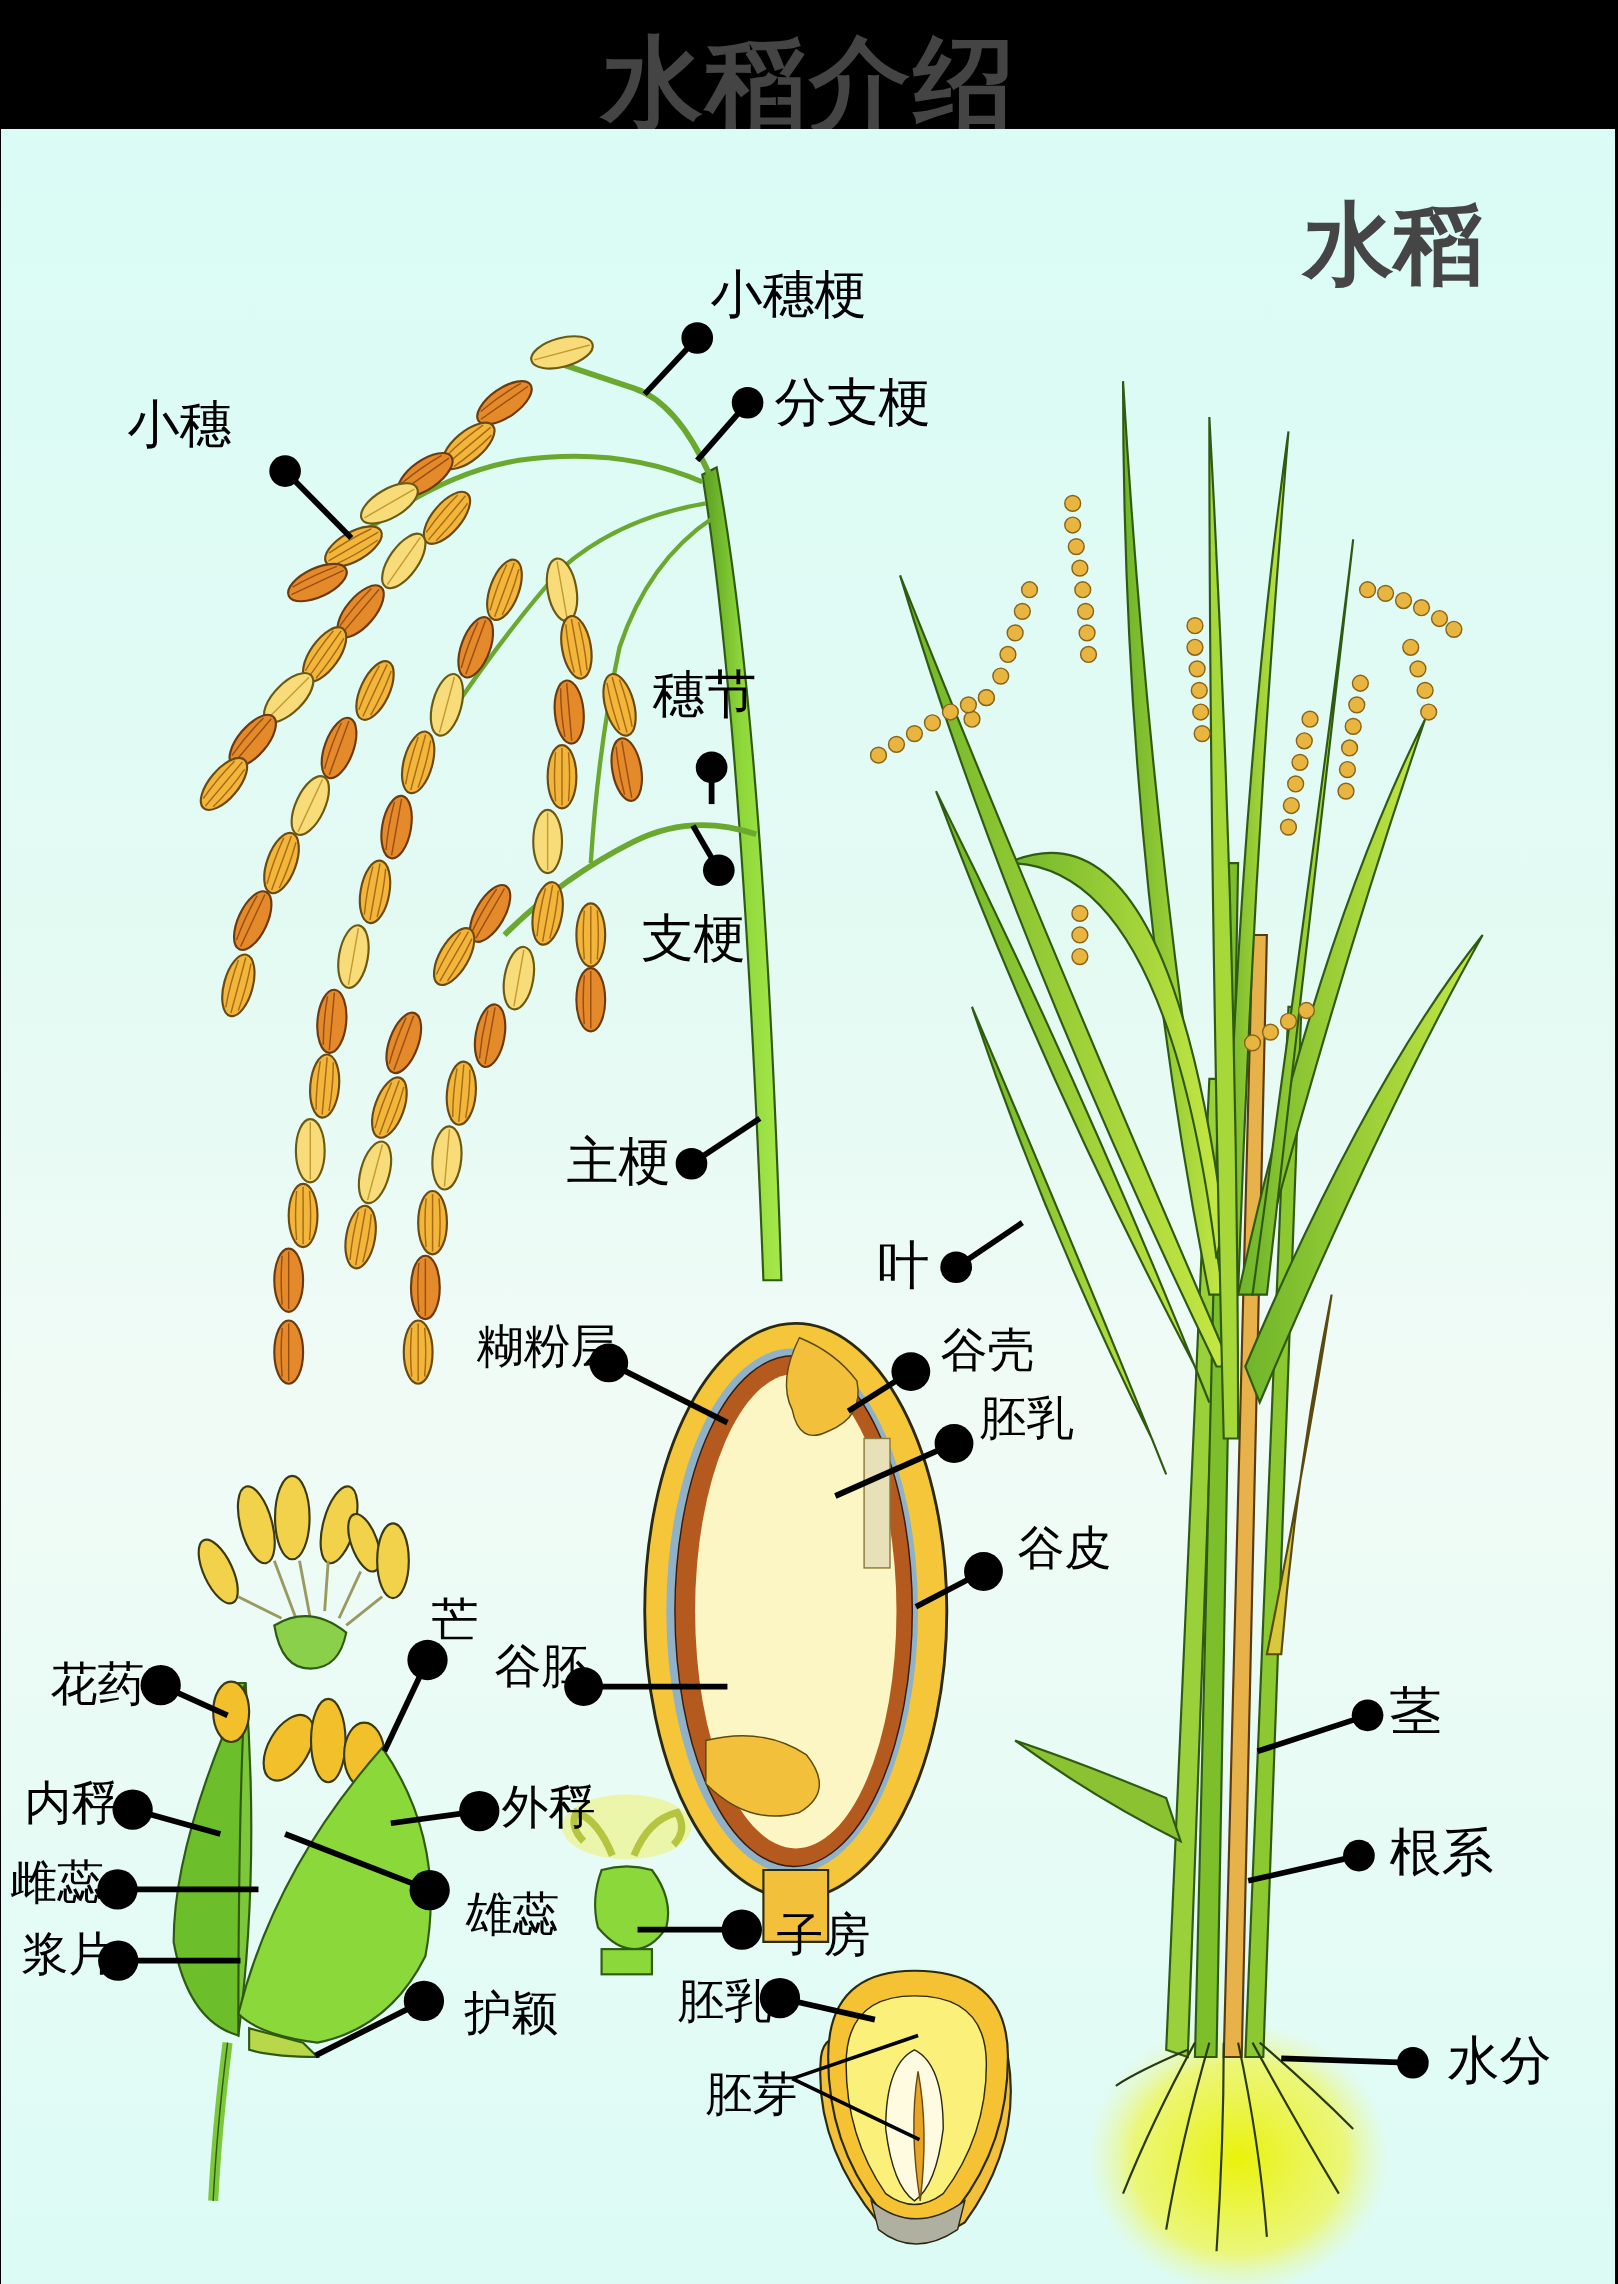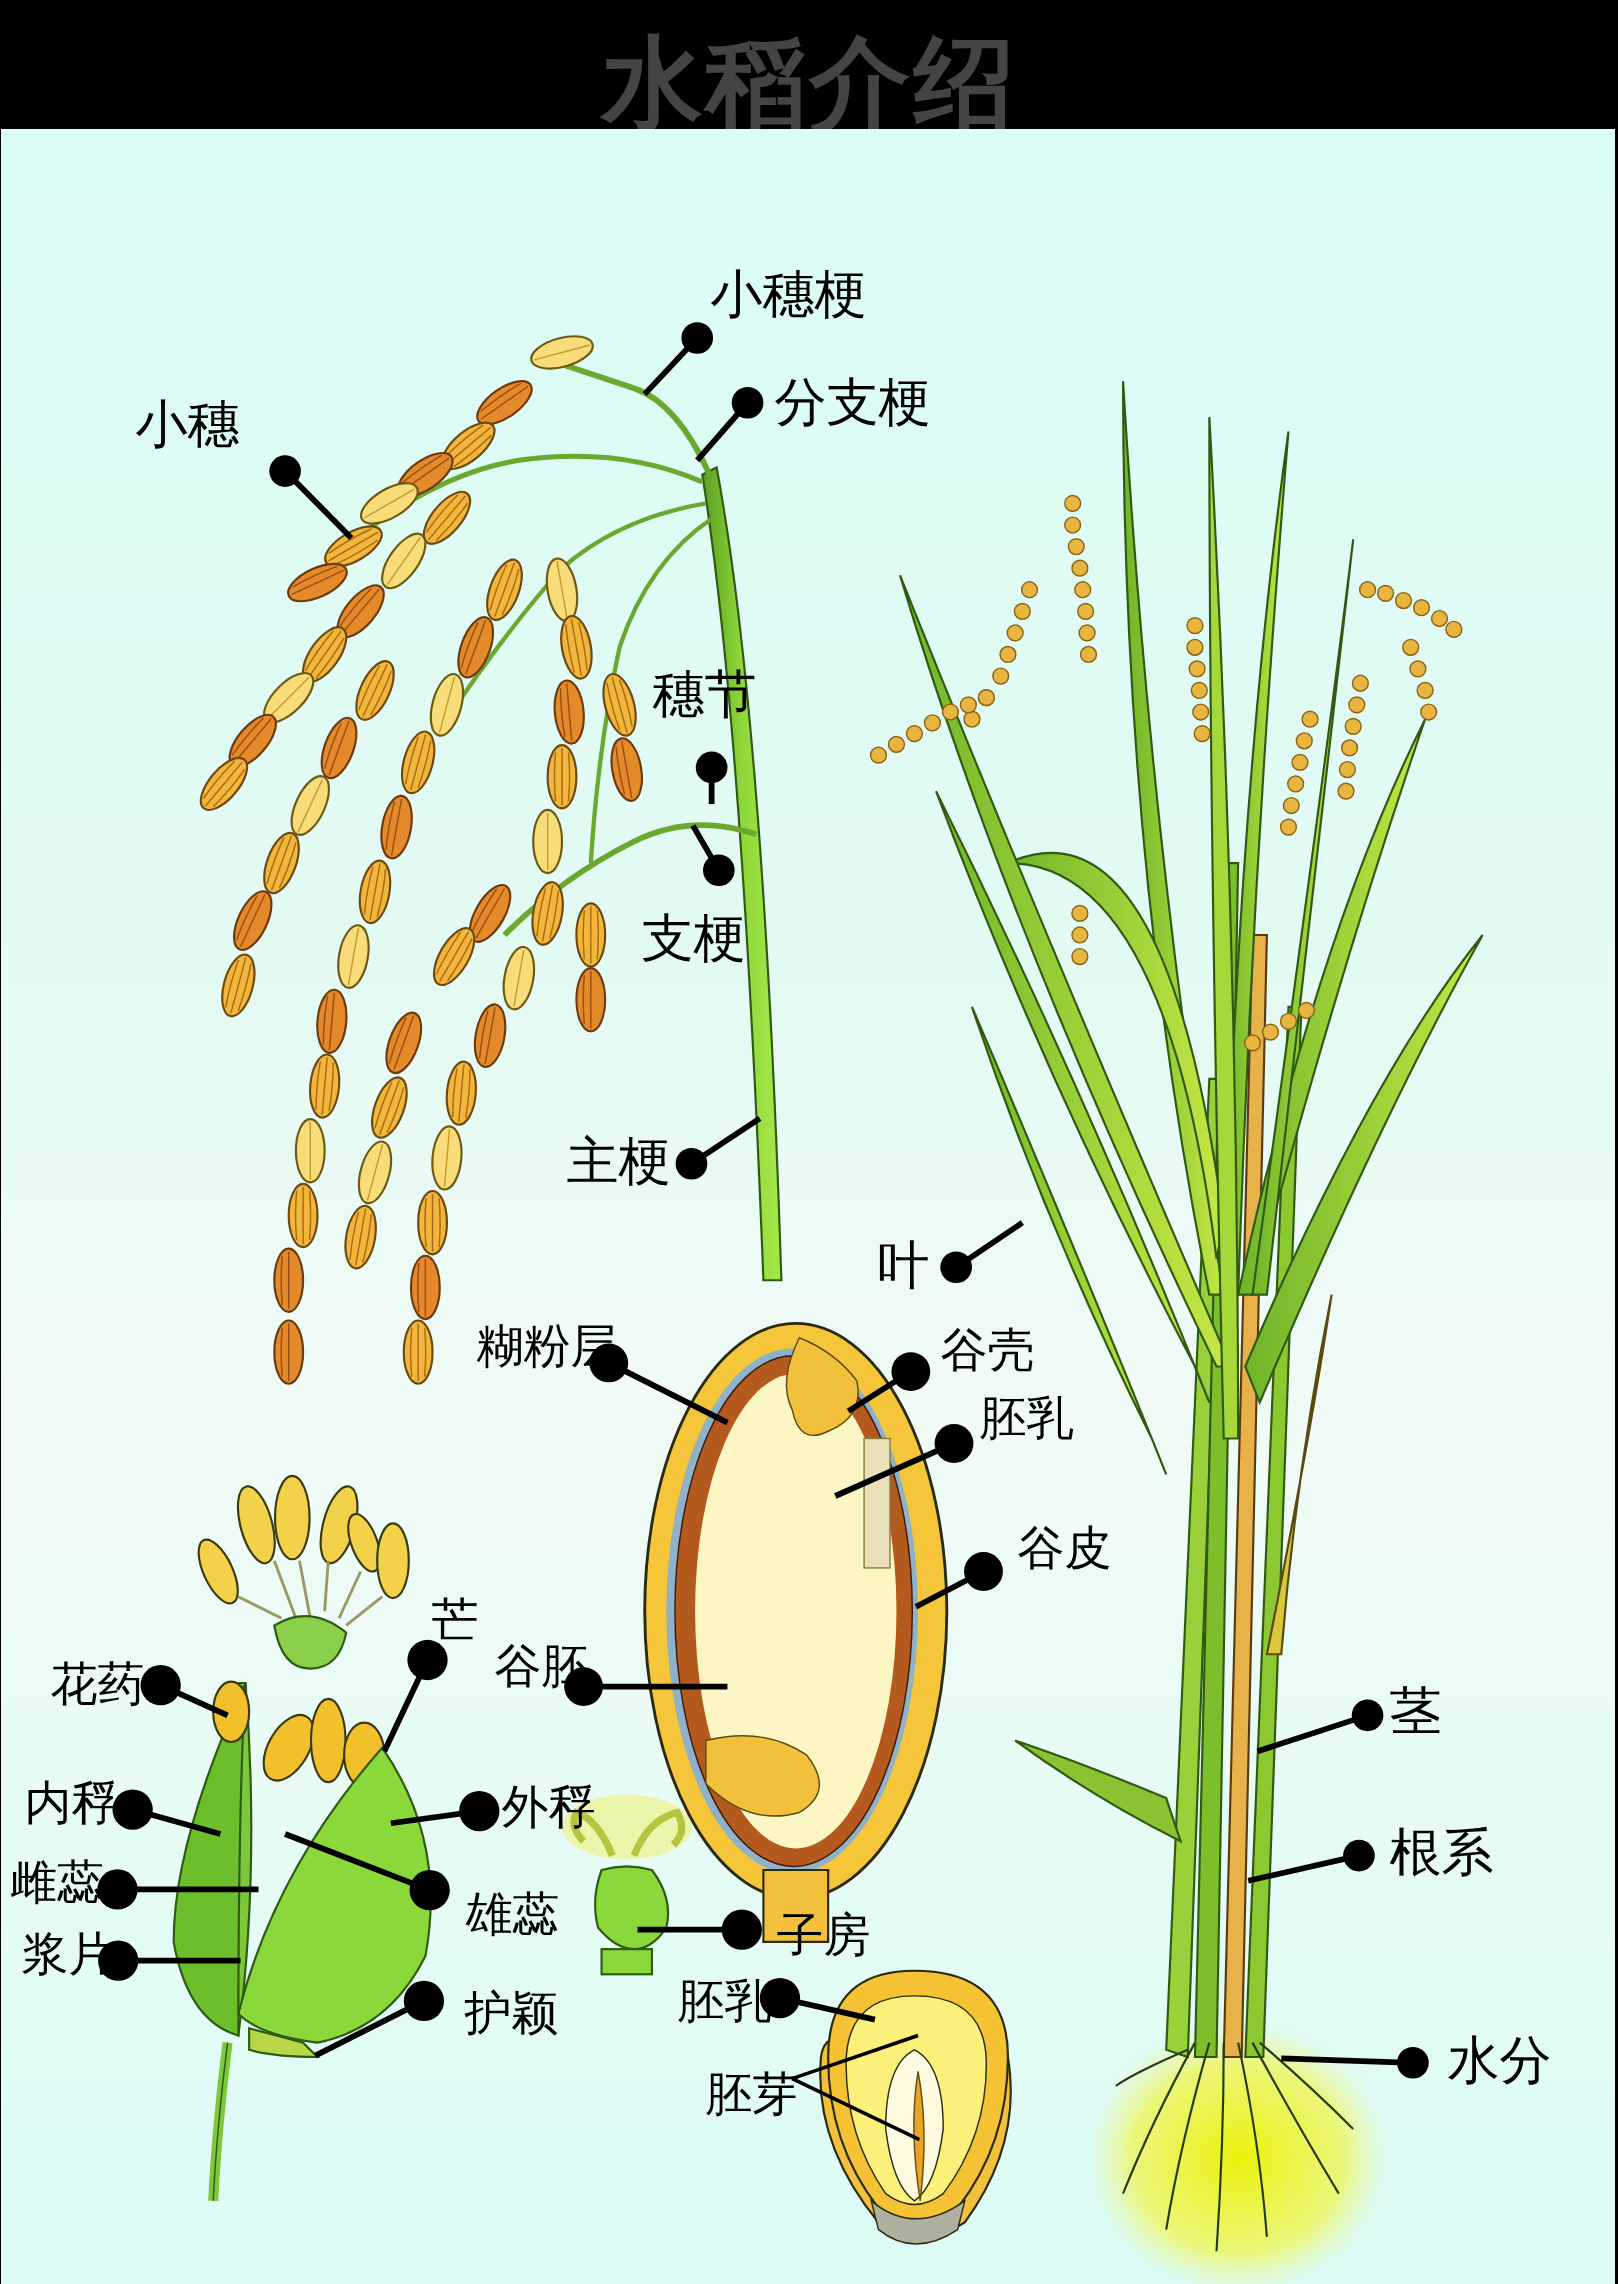--- a/index.html
+++ b/index.html
@@ -467,24 +467,25 @@
         <circle cx="665" cy="2518" r="28"></circle>
       <circle cx="162" cy="2627" r="28"></circle>
         <circle cx="596" cy="2628" r="28"></circle>
       <circle cx="163" cy="2726" r="28"></circle>
         <circle cx="588" cy="2782" r="28"></circle>
       <circle cx="1030" cy="2683" r="28"></circle>
         <circle cx="1083" cy="2778" r="28"></circle>
     </g>
   </svg>
 
+  <div class="main-title" style="top:68px;">水稻</div>
 
   <div class="lbl lg" style="left:709px; top:140px;">小穗梗</div>
   <div class="lbl lg" style="left:773px; top:248px;">分支梗</div>
-  <div class="lbl lg" style="left:126px; top:270px;margin-left:8px;">小穗</div>
+  <div class="lbl lg" style="left:126px; top:270px;">小穗</div>
   <div class="lbl lg" style="left:651px; top:540px;">穗节</div>
   <div class="lbl lg" style="left:640px; top:784px;">支梗</div>
   <div class="lbl lg" style="left:565px; top:1007px;">主梗</div>
 
   <div class="lbl lg" style="left:876px; top:1111px;">叶</div>
   <div class="lbl lg" style="left:1388px; top:1557px;">茎</div>
   <div class="lbl lg" style="left:1388px; top:1698px;">根系</div>
   <div class="lbl lg" style="left:1446px; top:1906px;">水分</div>
 
   <div class="lbl md" style="left:475px; top:1194px;">糊粉层</div>

